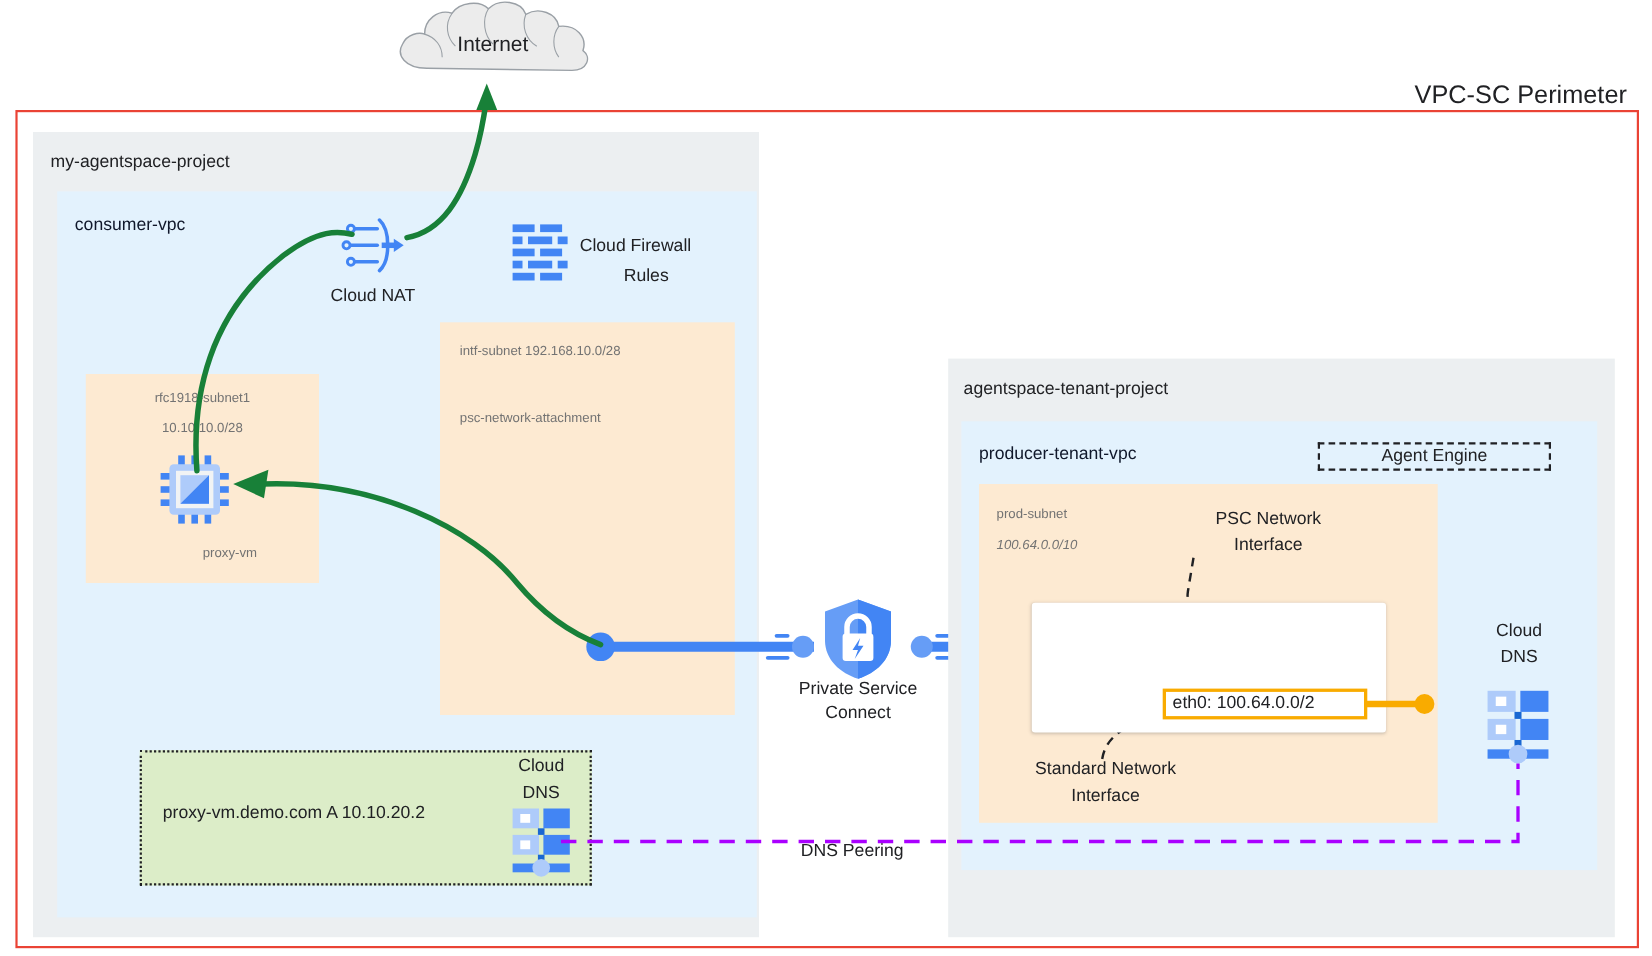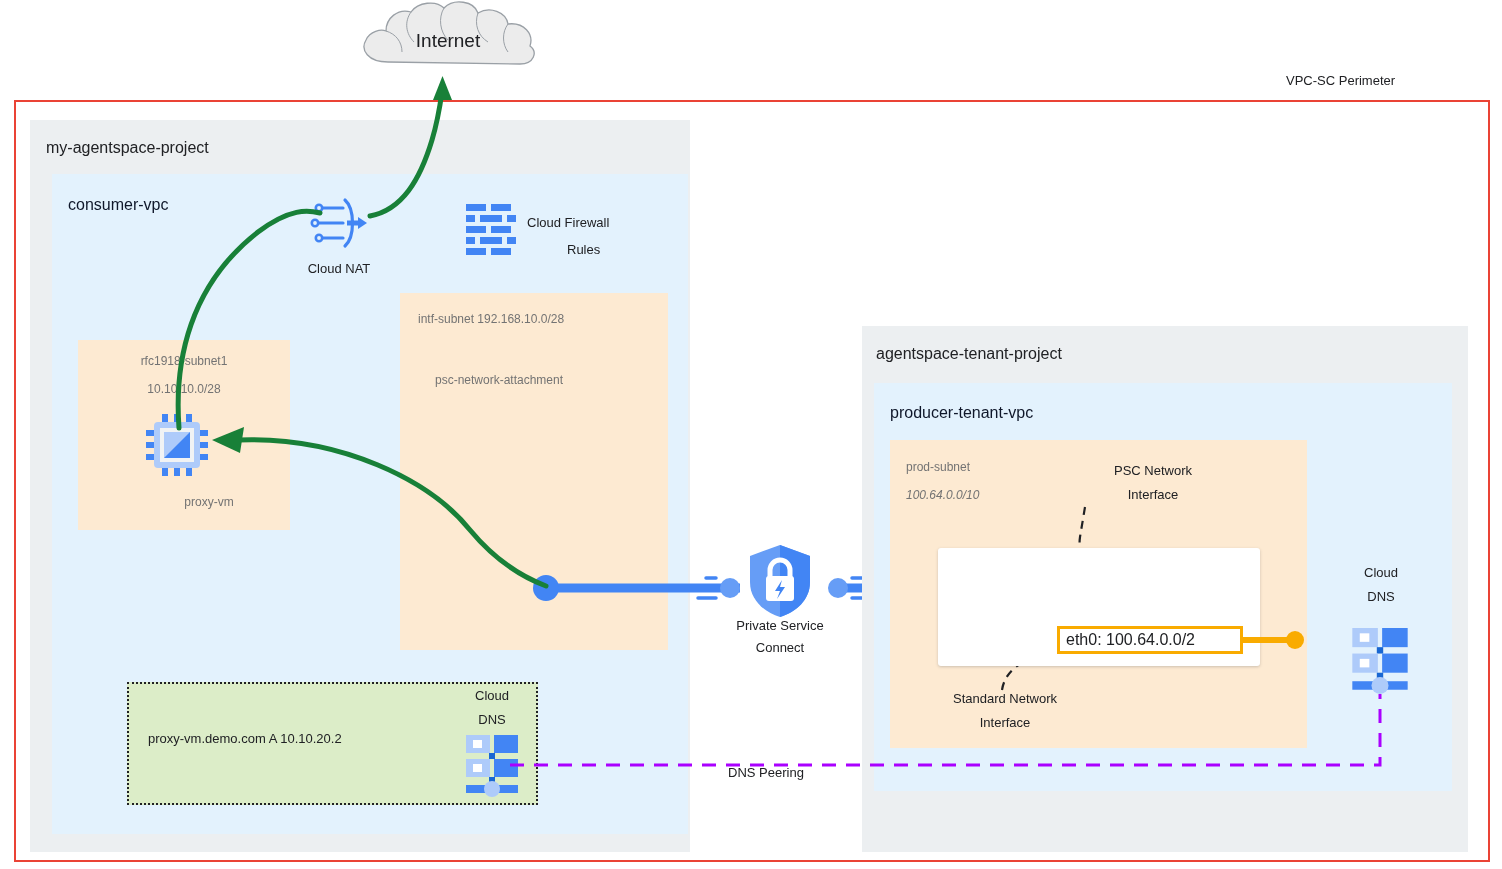--- a/index.html
+++ b/index.html
@@ -22,21 +22,21 @@
 
   
   .perimeter {
     left: 14px; top: 100px; width: 1476px; height: 762px;
     border: 2px solid #ea4335;
     background: transparent;
     box-sizing: border-box;
   }
   .perimeter-label {
     left: 1286px; top: 73px;
-    font-size: 13px; color: #202124;
+    font-size: 23px; color: #202124;
     white-space: nowrap;
   }
 
   .project-box {
     background: #eceff1;
     box-sizing: border-box;
   }
   .project-left  { left: 30px;  top: 120px; width: 660px; height: 732px; }
   .project-right { left: 862px; top: 326px; width: 606px; height: 526px; }
   .project-label {
@@ -97,21 +97,21 @@
     display: flex; align-items: center;
     padding-left: 6px;
     font-size: 16px; color: #202124;
     background: #ffffff;
     white-space: nowrap;
   }
   .nic-eth1 { left: 1058px; top: 569px; width: 192px; border: 3px solid #1a73e8; }
   .nic-eth0 { left: 1057px; top: 626px; width: 186px; border: 3px solid #f9ab00; }
 
   
-  .txt { font-size: 13px; color: #202124; white-space: nowrap; }
+  .txt { font-size: 16px; color: #202124; white-space: nowrap; }
   .txt-c { text-align: center; }
 
   svg { overflow: visible; }
 </style>
 </head>
 <body>
 
 <div id="canvas">
 
   <svg class="abs" style="left:348px; top:0px; width:200px; height:86px;">
@@ -194,21 +194,21 @@
       <rect x="41" y="33" width="9" height="7"></rect>
       <rect x="0" y="44" width="20" height="7"></rect>
       <rect x="25" y="44" width="20" height="7"></rect>
     </g>
   </svg>
   <div class="abs txt" style="left:527px; top:215px;">Cloud Firewall</div>
   <div class="abs txt" style="left:567px; top:242px;">Rules</div>
 
   <div class="abs subnet-box subnet-intf"></div>
   <div class="abs subnet-text subnet-text-left" style="left:418px; top:312px;">intf-subnet 192.168.10.0/28</div>
-  <div class="abs subnet-text subnet-text-left" style="left:418px; top:373px;margin-left:17px;">psc-network-attachment</div>
+  <div class="abs subnet-text subnet-text-left" style="left:418px; top:373px;">psc-network-attachment</div>
 
   <div class="abs dns-zone-box"></div>
   <div class="abs txt" style="left:148px; top:731px;">proxy-vm.demo.com  A 10.10.20.2</div>
   <div class="abs txt txt-c" style="left:442px; top:688px; width:100px;">Cloud</div>
   <div class="abs txt txt-c" style="left:442px; top:712px; width:100px;">DNS</div>
   <svg class="abs" style="left:462px; top:735px; width:60px; height:62px;" viewBox="0 0 60 62">
     <rect x="4" y="0" width="24" height="18" fill="#aecbfa"></rect>
     <rect x="32" y="0" width="24" height="18" fill="#4285f4"></rect>
     <rect x="11" y="5" width="9" height="8" fill="#ffffff"></rect>
     <rect x="27" y="18" width="6" height="6" fill="#1967d2"></rect>
@@ -242,20 +242,23 @@
   </svg>
   <div class="abs txt txt-c" style="left:680px; top:618px; width:200px;">Private Service</div>
   <div class="abs txt txt-c" style="left:680px; top:640px; width:200px;">Connect</div>
 
   <div class="abs project-box project-right"></div>
   <div class="abs project-label project-right-label">agentspace-tenant-project</div>
 
   <div class="abs vpc-box vpc-right"></div>
   <div class="abs vpc-label vpc-right-label">producer-tenant-vpc</div>
 
+  <div class="abs agent-engine-box">
+    <span>Agent Engine</span>
+  </div>
 
   <div class="abs subnet-box subnet-prod"></div>
   <div class="abs subnet-text subnet-text-left" style="left:906px; top:460px;">prod-subnet</div>
   <div class="abs subnet-text subnet-text-left" style="left:906px; top:488px;font-style:italic;">100.64.0.0/10</div>
 
   <div class="abs txt txt-c" style="left:1068px; top:463px; width:170px;">PSC Network</div>
   <div class="abs txt txt-c" style="left:1068px; top:487px; width:170px;">Interface</div>
   <div class="abs txt txt-c" style="left:920px; top:691px; width:170px;">Standard Network</div>
   <div class="abs txt txt-c" style="left:920px; top:715px; width:170px;">Interface</div>
 

